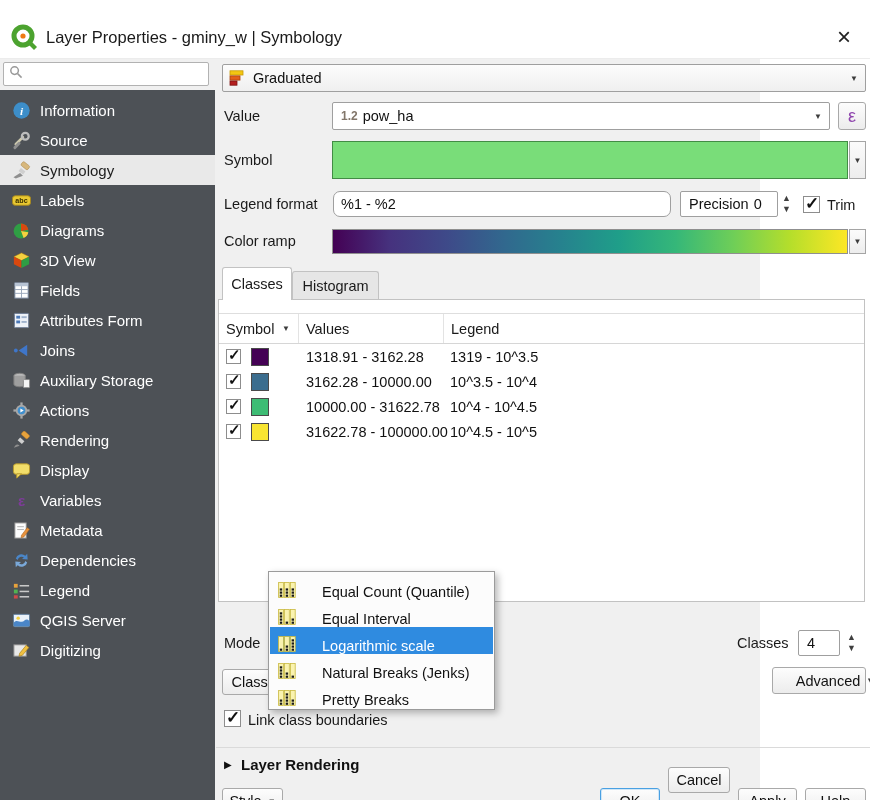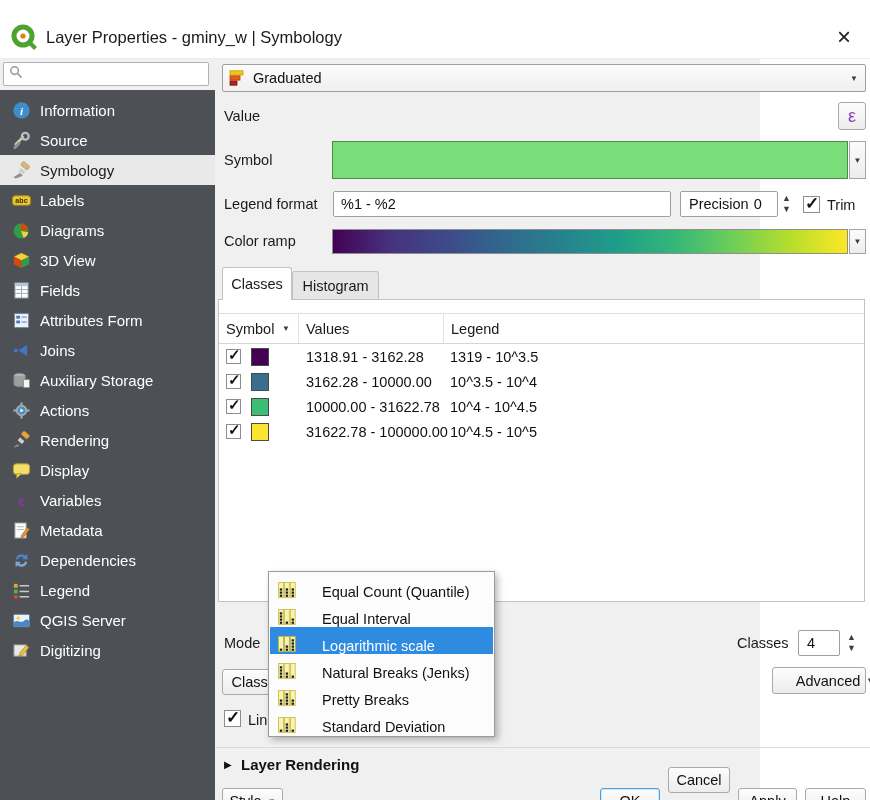--- a/index.html
+++ b/index.html
@@ -319,30 +319,35 @@
         <rect x="1" y="0.8" width="13" height="4.2" fill="#f3c612" stroke="#c79a06" stroke-width="0.8"></rect>
         <rect x="1" y="5.9" width="10" height="4.2" fill="#e35f1a" stroke="#a8430e" stroke-width="0.8"></rect>
         <rect x="1" y="11" width="7" height="4.2" fill="#b41f1f" stroke="#7e1414" stroke-width="0.8"></rect>
       </svg>
     </span>
     <span>Graduated</span>
     <span class="dd"></span>
   </div>
 
   <span class="lbl" style="left:224px;top:92px;">Value</span>
+  <div class="combo" style="left:332px;top:86px;width:498px;height:28px;padding-left:8px;gap:5px;">
+    <span class="ftype">1.2</span>
+    <span>pow_ha</span>
+    <span class="dd"></span>
+  </div>
   <div class="btn" style="left:838px;top:86px;width:28px;height:28px;">
     <span class="eps">ε</span>
   </div>
 
   <span class="lbl" style="left:224px;top:136px;">Symbol</span>
   <div class="sympreview" style="left: 332px; top: 125px; width: 516px; height: 38px; background: rgb(121, 221, 121);"></div>
   <div class="ddbtn" style="left:849px;top:125px;width:17px;height:38px;"></div>
 
   <span class="lbl" style="left:224px;top:180px;">Legend format</span>
-  <input class="tinput" style="left: 333px; top: 175px; width: 338px; height: 26px;" value="%1 - %2">
+  <input class="tinput" style="left: 333px; top: 175px; width: 338px; height: 26px; border-radius: 7px;" value="%1 - %2">
   <div class="spinbox" style="left:680px;top:175px;width:98px;height:26px;">
     <span>Precision</span>
     <span>0</span>
   </div>
   <div class="spinarrows" style="left:782px;top:175px;">
     <span>▲</span>
     <span>▼</span>
   </div>
   <span class="chk checked" style="left:803px;top:180px;"></span>
   <span class="lbl" style="left:827px;top:181px;">Trim</span>
@@ -501,35 +506,20 @@
             <rect x="8.7" y="11.5" width="2.4" height="2.2" fill="#1c1c1c"></rect>
             <rect x="8.7" y="8.399999999999999" width="2.4" height="2.2" fill="#1c1c1c"></rect>
             <rect x="8.7" y="5.299999999999999" width="2.4" height="2.2" fill="#1c1c1c"></rect>
             <rect x="13.4" y="2.5" width="4.8" height="15" fill="#faf3b0" stroke="#c9b93f" stroke-width="0.8"></rect>
             <rect x="14.6" y="14.6" width="2.4" height="2.2" fill="#1c1c1c"></rect>
             <rect x="14.6" y="11.5" width="2.4" height="2.2" fill="#1c1c1c"></rect>
           </svg>
         </span>
         <span>Pretty Breaks</span>
       </div>
-      <div class="menu-item">
-        <span class="mi-ico">
-          <svg width="20" height="20" viewBox="0 0 20 20">
-            <rect x="1.6" y="2.5" width="4.8" height="15" fill="#faf3b0" stroke="#c9b93f" stroke-width="0.8"></rect>
-            <rect x="2.8" y="14.6" width="2.4" height="2.2" fill="#1c1c1c"></rect>
-            <rect x="7.5" y="2.5" width="4.8" height="15" fill="#faf3b0" stroke="#c9b93f" stroke-width="0.8"></rect>
-            <rect x="8.7" y="14.6" width="2.4" height="2.2" fill="#1c1c1c"></rect>
-            <rect x="8.7" y="11.5" width="2.4" height="2.2" fill="#1c1c1c"></rect>
-            <rect x="8.7" y="8.399999999999999" width="2.4" height="2.2" fill="#1c1c1c"></rect>
-            <rect x="13.4" y="2.5" width="4.8" height="15" fill="#faf3b0" stroke="#c9b93f" stroke-width="0.8"></rect>
-            <rect x="14.6" y="14.6" width="2.4" height="2.2" fill="#1c1c1c"></rect>
-          </svg>
-        </span>
-        <span>Standard Deviation</span>
-      </div>
     </div>
 
   <div class="divider"></div>
   <span class="lr-arrow"></span>
   <span class="lr-label">Layer Rendering</span>
 
   <div class="btn" style="left:222px;top:772px;width:61px;height:26px;">
     <span>Style</span>
     <span class="dd"></span>
   </div>

